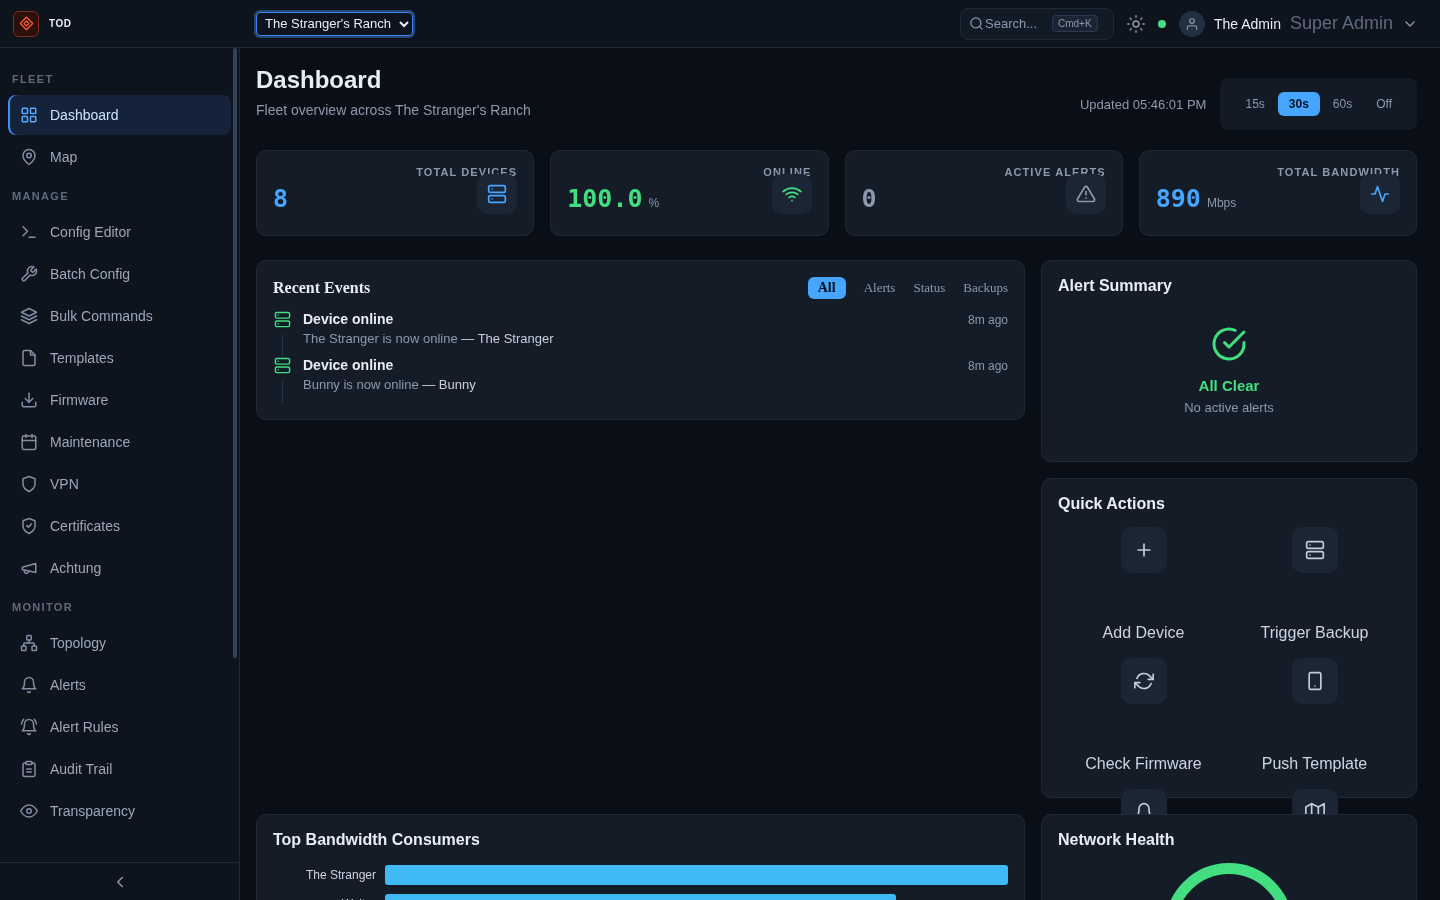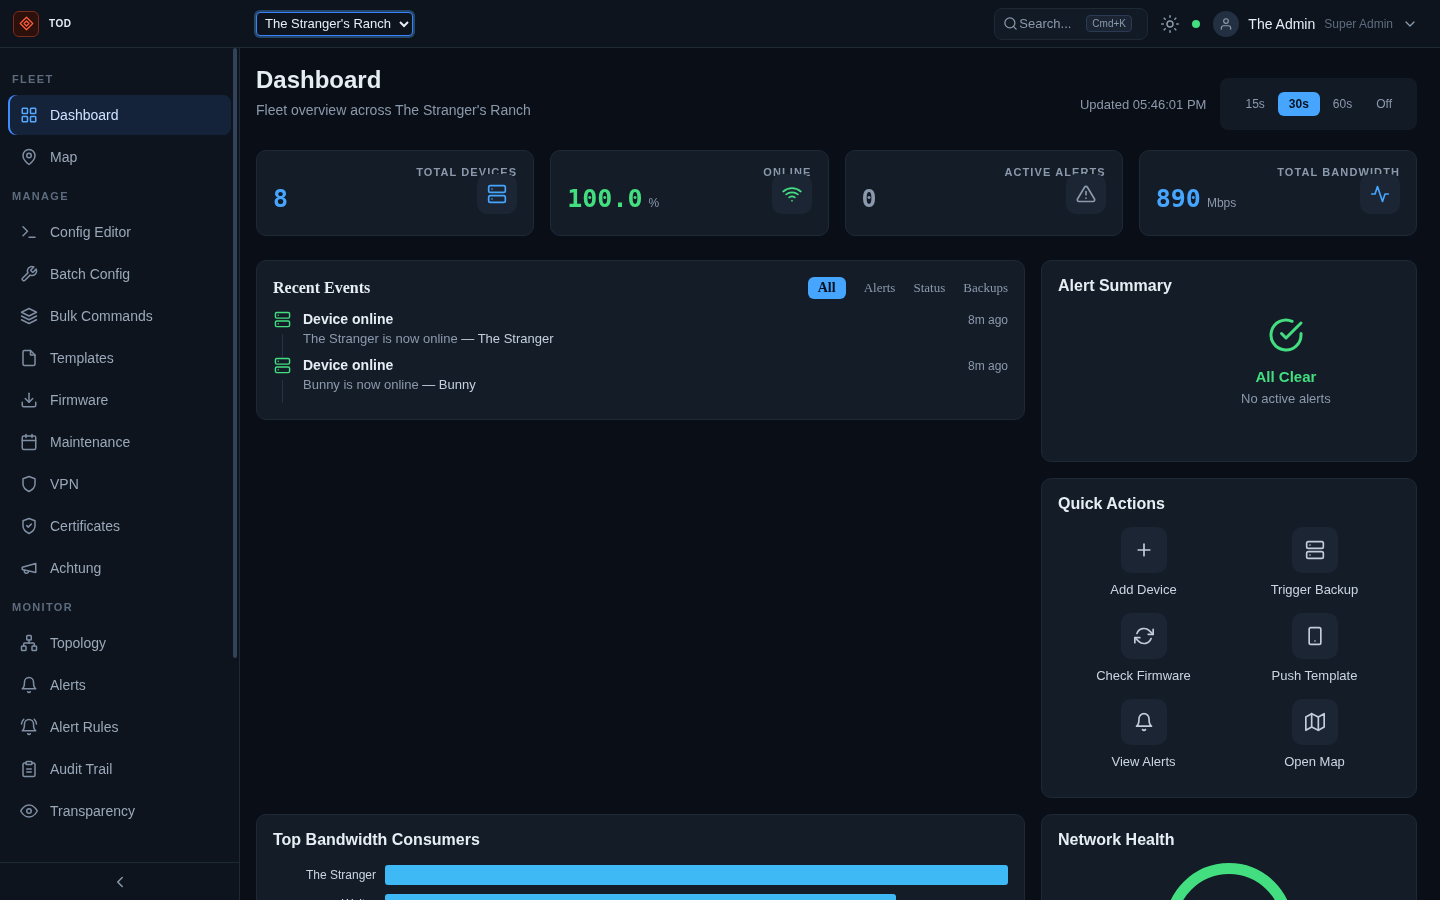--- a/index.html
+++ b/index.html
@@ -20,21 +20,21 @@
 .top-right{margin-left:auto;display:flex;align-items:center;gap:13px;padding-right:22px;}
 .search{display:flex;align-items:center;gap:1px;width:154px;height:32px;background:#121a26;border:1px solid var(--border);border-radius:8px;padding:0 8px;color:var(--muted);}
 .search input{background:transparent;border:none;outline:none;color:var(--text);width:66px;font-size:13px;font-family:inherit;}
 .search input::placeholder{color:var(--muted);}
 .kbd{font-size:10px;color:var(--muted);background:#1a2432;border:1px solid var(--border2);border-radius:4px;padding:2px 5px;white-space:nowrap;}
 .icon-btn{color:var(--muted);display:flex;align-items:center;}
 .status-dot{width:8px;height:8px;border-radius:50%;background:var(--green);}
 .user-menu{display:flex;align-items:center;gap:9px;}
 .avatar{width:26px;height:26px;border-radius:50%;background:#233042;display:flex;align-items:center;justify-content:center;color:#9fb0c3;}
 .user-name{font-size:14px;}
-.user-role{font-size:12px;color:var(--muted2);}
+.user-role{font-size:18px;color:var(--muted2);}
 .shell{display:flex;flex:1;min-height:0;}
 .sidebar{width:240px;flex:0 0 240px;background:var(--panel);border-right:1px solid var(--border);display:flex;flex-direction:column;position:relative;}
 .nav{flex:1;overflow:hidden;padding-top:14px;}
 .nav-label{font-size:11px;letter-spacing:.12em;color:var(--muted2);padding:11px 16px 8px 12px;font-weight:700;}
 .nav-item{display:flex;align-items:center;gap:12px;height:40px;margin:2px 8px;padding:0 12px;border-radius:8px;color:#9aa8ba;font-size:14px;cursor:pointer;}
 .nav-item .nav-ic{display:flex;color:#7f8ea3;}
 .nav-item.active{background:#14233a;color:#cfe2ff;box-shadow:inset 2px 0 0 #3f8cff;}
 .nav-item.active .nav-ic{color:#55a8ff;}
 .sidebar-foot{flex:0 0 38px;border-top:1px solid var(--border);display:flex;align-items:center;justify-content:center;color:var(--muted);cursor:pointer;}
 .sb-scroll{position:absolute;right:2px;top:0;width:4px;height:610px;background:#33415a;border-radius:2px;}
@@ -65,29 +65,29 @@
 .ev{display:flex;gap:12px;}
 .ev-iconcol{display:flex;flex-direction:column;align-items:center;width:18px;}
 .ev-line{width:1px;flex:1;background:#243246;margin-top:3px;}
 .ev-body{flex:1;padding-bottom:11px;}
 .ev-top{display:flex;justify-content:space-between;align-items:baseline;}
 .ev-title{font-size:14px;font-weight:600;}
 .ev-time{font-size:12px;color:var(--muted);}
 .ev-sub{font-size:13px;color:var(--muted);margin-top:4px;}
 .ev-sub b{color:#c6d0dd;font-weight:400;}
 .right-col{display:flex;flex-direction:column;gap:16px;}
-.alert-card{height:202px;display:flex;}
+.alert-card{height:202px;display:flex;flex-direction:column;}
 .alert-body{flex:1;display:flex;flex-direction:column;align-items:center;justify-content:center;gap:6px;color:var(--green);}
 .alert-status{color:var(--green);font-size:15px;font-weight:600;margin-top:6px;}
 .alert-detail{color:var(--muted);font-size:13px;font-weight:400;}
 .qa-card{height:320px;}
 .qa-grid{display:grid;grid-template-columns:1fr 1fr;row-gap:16px;margin-top:14px;}
 .qa{display:flex;flex-direction:column;align-items:center;gap:9px;cursor:pointer;background:none;border:none;font-family:inherit;}
 .qa-ic{width:46px;height:46px;border-radius:10px;background:var(--card-in);display:flex;align-items:center;justify-content:center;color:#c2cddb;}
-.qa-label{font-size:13px;color:#cbd5e1;}
+.qa-label{font-size:16px;color:#cbd5e1;margin-top:42px;}
 .row2{height:280px;}
 .bars{margin-top:16px;display:flex;flex-direction:column;gap:9px;}
 .bar-row{display:flex;align-items:center;}
 .bar-label{flex:0 0 112px;text-align:right;font-size:12px;color:#cbd5e1;padding-right:9px;}
 .bar-track{flex:1;}
 .bar{height:20px;border-radius:3px;}
 .donut{width:128px;height:128px;border-radius:50%;border:11px solid var(--green);margin:14px auto 0;display:flex;align-items:center;justify-content:center;font-family:"DejaVu Sans Mono",monospace;font-size:26px;font-weight:700;color:var(--green);}
 </style>
 </head>
 <body>

